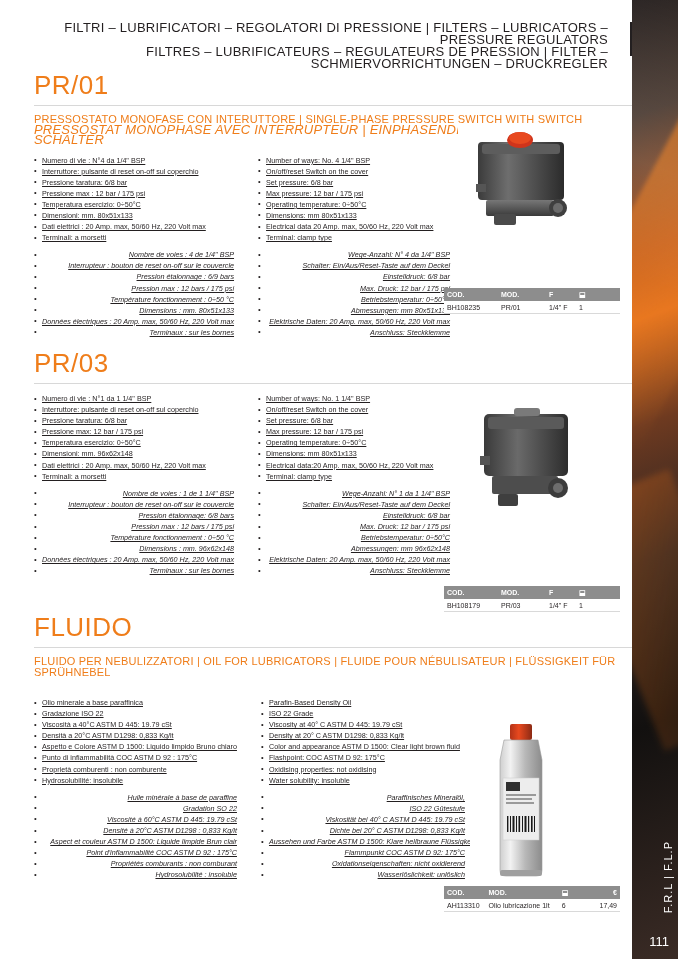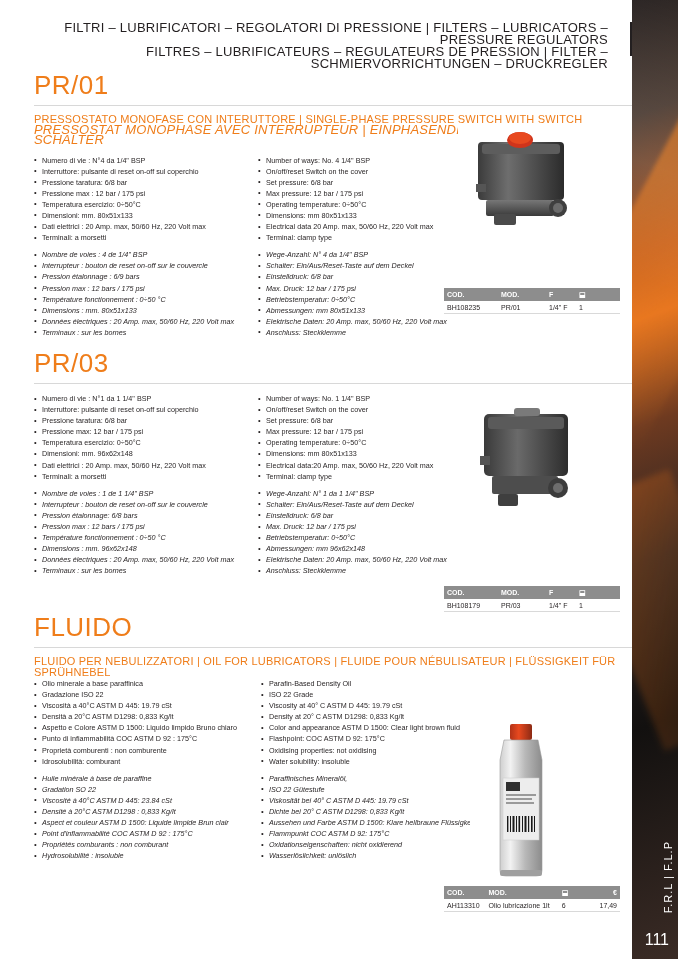--- a/index.html
+++ b/index.html
@@ -39,21 +39,21 @@
     position:absolute;right:4px;bottom:118px;
     transform:rotate(-90deg);
     transform-origin:100% 100%;
     color:#ffffff;
     font-size:11px;
     letter-spacing:1px;
     white-space:nowrap;
   }
   .page-number{
     position:absolute;right:9px;bottom:10px;
-    color:#ffffff;font-size:16px;
+    color:#ffffff;font-size:13px;
   }
   
   .header{
     position:absolute;top:22px;left:40px;width:592px;
     text-align:right;
   }
   .header .line{
     color:#231f20;
     font-size:13px;
     letter-spacing:0.25px;
@@ -90,31 +90,31 @@
   .rule{
     height:1px;background:#d8d8d8;width:598px;margin-bottom:8px;
   }
   .sub-it{
     color:#ef7d1a;font-size:11px;letter-spacing:.2px;line-height:10.5px;
   }
   .sub-alt{
     color:#ef7d1a;font-size:13px;font-style:italic;letter-spacing:.2px;line-height:10.5px;
   }
   .cols{
-    display:flex;gap:24px;margin-top:9px;width:416px;
+    display:flex;gap:24px;margin-top:9px;width:416px;text-decoration:underline;
   }
   .col{width:204px;}
   .bl{
     font-size:7.2px;line-height:11.1px;
     position:relative;padding-left:8px;white-space:nowrap;
   }
   .bl:before{
     content:"•";position:absolute;left:0;top:-0.5px;font-size:7.5px;
   }
-  .bl.ital{font-style:italic;}
+  .bl.ital{font-style:italic;text-align:right;}
   .gap{height:6px;}
   
   .photo{
     position:absolute;background:#ffffff;
   }
   
   .codetable{
     position:absolute;
     width:176px;
     font-size:7px;
@@ -317,34 +317,34 @@
     <div class="c2">PR/03</div>
     <div class="c3">1/4" F</div>
     <div class="c4">1</div>
   </div>
 </div>
 
 <div class="section" style="top:612px;">
   <div class="sec-title">FLUIDO</div>
   <div class="rule"></div>
   <div class="sub-it">FLUIDO PER NEBULIZZATORI | OIL FOR LUBRICATORS | FLUIDE POUR NÉBULISATEUR | FLÜSSIGKEIT FÜR SPRÜHNEBEL</div>
-  <div class="cols" style="margin-top:1px;">
+  <div class="cols" style="margin-top:20px;">
     <div class="col">
       <div class="bl">Olio minerale a base paraffinica</div>
       <div class="bl">Gradazione ISO 22</div>
       <div class="bl">Viscosità a 40°C ASTM D 445: 19.79 cSt</div>
       <div class="bl">Densità a 20°C ASTM D1298: 0,833 Kg/lt</div>
       <div class="bl">Aspetto e Colore ASTM D 1500: Liquido limpido Bruno chiaro</div>
       <div class="bl">Punto di infiammabilità COC ASTM D 92 : 175°C</div>
       <div class="bl">Proprietà comburenti : non comburente</div>
-      <div class="bl">Idrosolubilità: comburant</div>
+      <div class="bl">Hydrosolubilité: insolubile</div>
       <div class="gap"></div>
       <div class="bl ital">Huile minérale à base de paraffine</div>
       <div class="bl ital">Gradation SO 22</div>
-      <div class="bl ital">Viscosité à 40°C ASTM D 445: 23.84 cSt</div>
+      <div class="bl ital">Viscosité à 60°C ASTM D 445: 19.79 cSt</div>
       <div class="bl ital">Densité à 20°C ASTM D1298 : 0,833 Kg/lt</div>
       <div class="bl ital">Aspect et couleur ASTM D 1500: Liquide limpide Brun clair</div>
       <div class="bl ital">Point d'inflammabilité COC ASTM D 92 : 175°C</div>
       <div class="bl ital">Propriétés comburants : non comburant</div>
       <div class="bl ital">Hydrosolubilité : insoluble</div>
     </div>
     <div class="col">
       <div class="bl">Parafin-Based Density Oil</div>
       <div class="bl">ISO 22 Grade</div>
       <div class="bl">Viscosity at 40° C ASTM D 445: 19.79 cSt</div>

